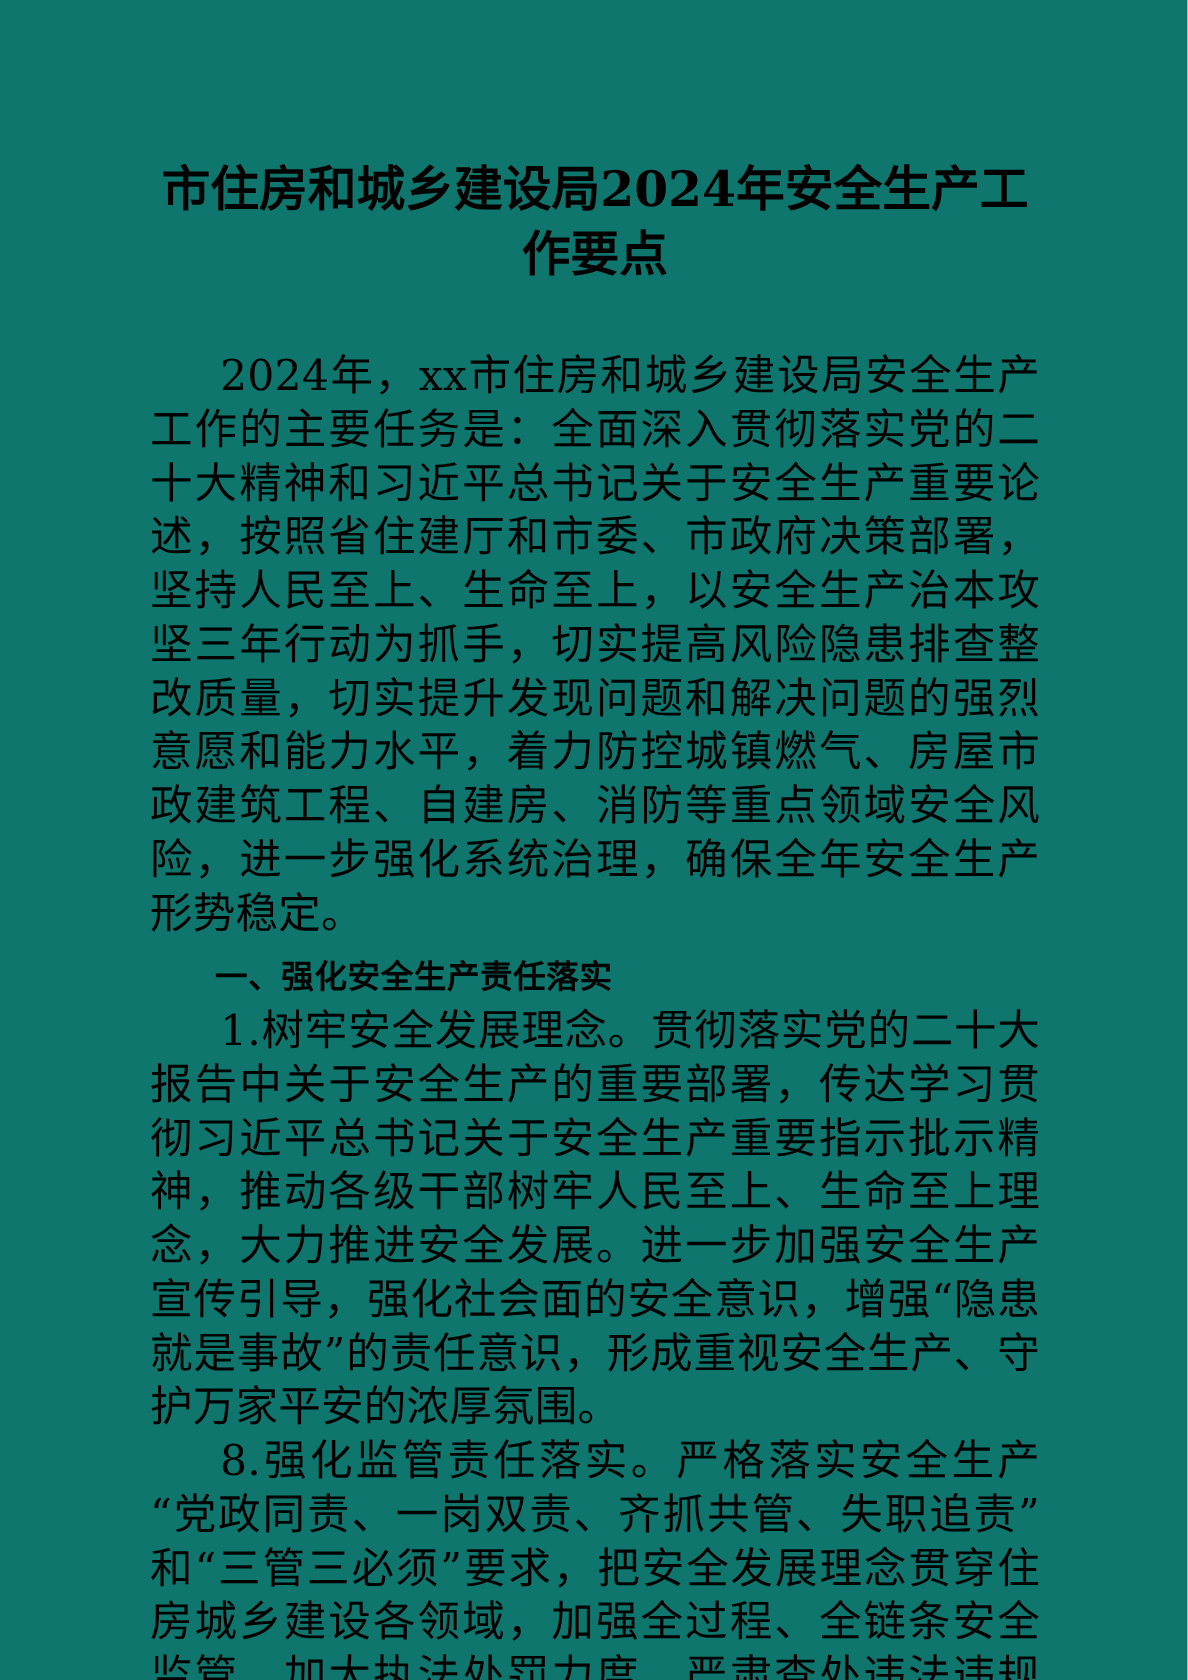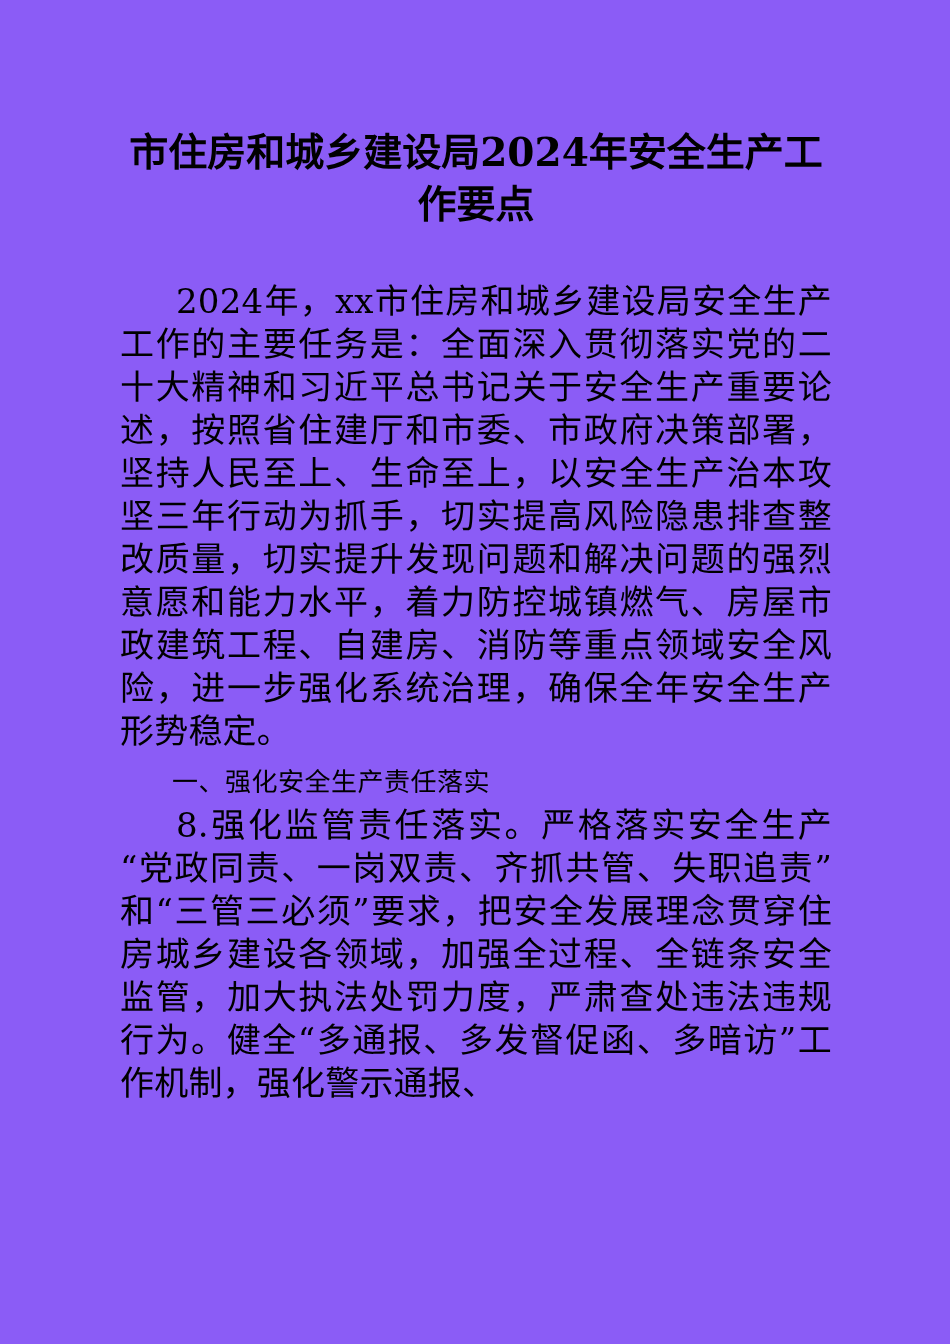--- a/index.html
+++ b/index.html
@@ -6,21 +6,21 @@
   html, body {
     margin: 0;
     padding: 0;
     background: #ffffff;
   }
 
   .page {
     position: relative;
     width: 950px;
     height: 1344px;
-    background: #8b5cf6;
+    background: #0f766e;
     box-sizing: border-box;
     overflow: hidden;
     font-family: "DejaVu Serif", "Liberation Serif", serif;
     color: #000000;
   }
 
   .page-body {
     position: absolute;
     left: 120px;
     top: 0;
@@ -37,21 +37,21 @@
     letter-spacing: 0px;
     margin: 0;
     padding-top: 126px;
     padding-left: 2px;
     padding-right: 2px;
   }
 
   
   .section-heading {
     font-family: "DejaVu Sans", "Liberation Sans", sans-serif;
-    font-weight: normal;
+    font-weight: bold;
     font-size: 26px;
     line-height: 43px;
     margin: 0;
     padding: 0;
     text-indent: 52px;
     letter-spacing: 0.5px;
     white-space: nowrap;
   }
 
   
@@ -85,17 +85,18 @@
 
 <div class="page">
   <div class="page-body">
 
     <h1 class="doc-title">市住房和城乡建设局2024年安全生产工作要点</h1>
 
     <p class="body-para lead-para">2024年，xx市住房和城乡建设局安全生产工作的主要任务是：全面深入贯彻落实党的二十大精神和习近平总书记关于安全生产重要论述，按照省住建厅和市委、市政府决策部署，坚持人民至上、生命至上，以安全生产治本攻坚三年行动为抓手，切实提高风险隐患排查整改质量，切实提升发现问题和解决问题的强烈意愿和能力水平，着力防控城镇燃气、房屋市政建筑工程、自建房、消防等重点领域安全风险，进一步强化系统治理，确保全年安全生产形势稳定。</p>
 
     <h2 class="section-heading heading-gap">一、强化安全生产责任落实</h2>
 
+    <p class="body-para para-gap">1.树牢安全发展理念。贯彻落实党的二十大报告中关于安全生产的重要部署，传达学习贯彻习近平总书记关于安全生产重要指示批示精神，推动各级干部树牢人民至上、生命至上理念，大力推进安全发展。进一步加强安全生产宣传引导，强化社会面的安全意识，增强“隐患就是事故”的责任意识，形成重视安全生产、守护万家平安的浓厚氛围。</p>
 
     <p class="body-para para-gap">8.强化监管责任落实。严格落实安全生产“党政同责、一岗双责、齐抓共管、失职追责”和“三管三必须”要求，把安全发展理念贯穿住房城乡建设各领域，加强全过程、全链条安全监管，加大执法处罚力度，严肃查处违法违规行为。健全“多通报、多发督促函、多暗访”工作机制，强化警示通报、</p>
 
   </div>
 </div>
 
 </body></html>

